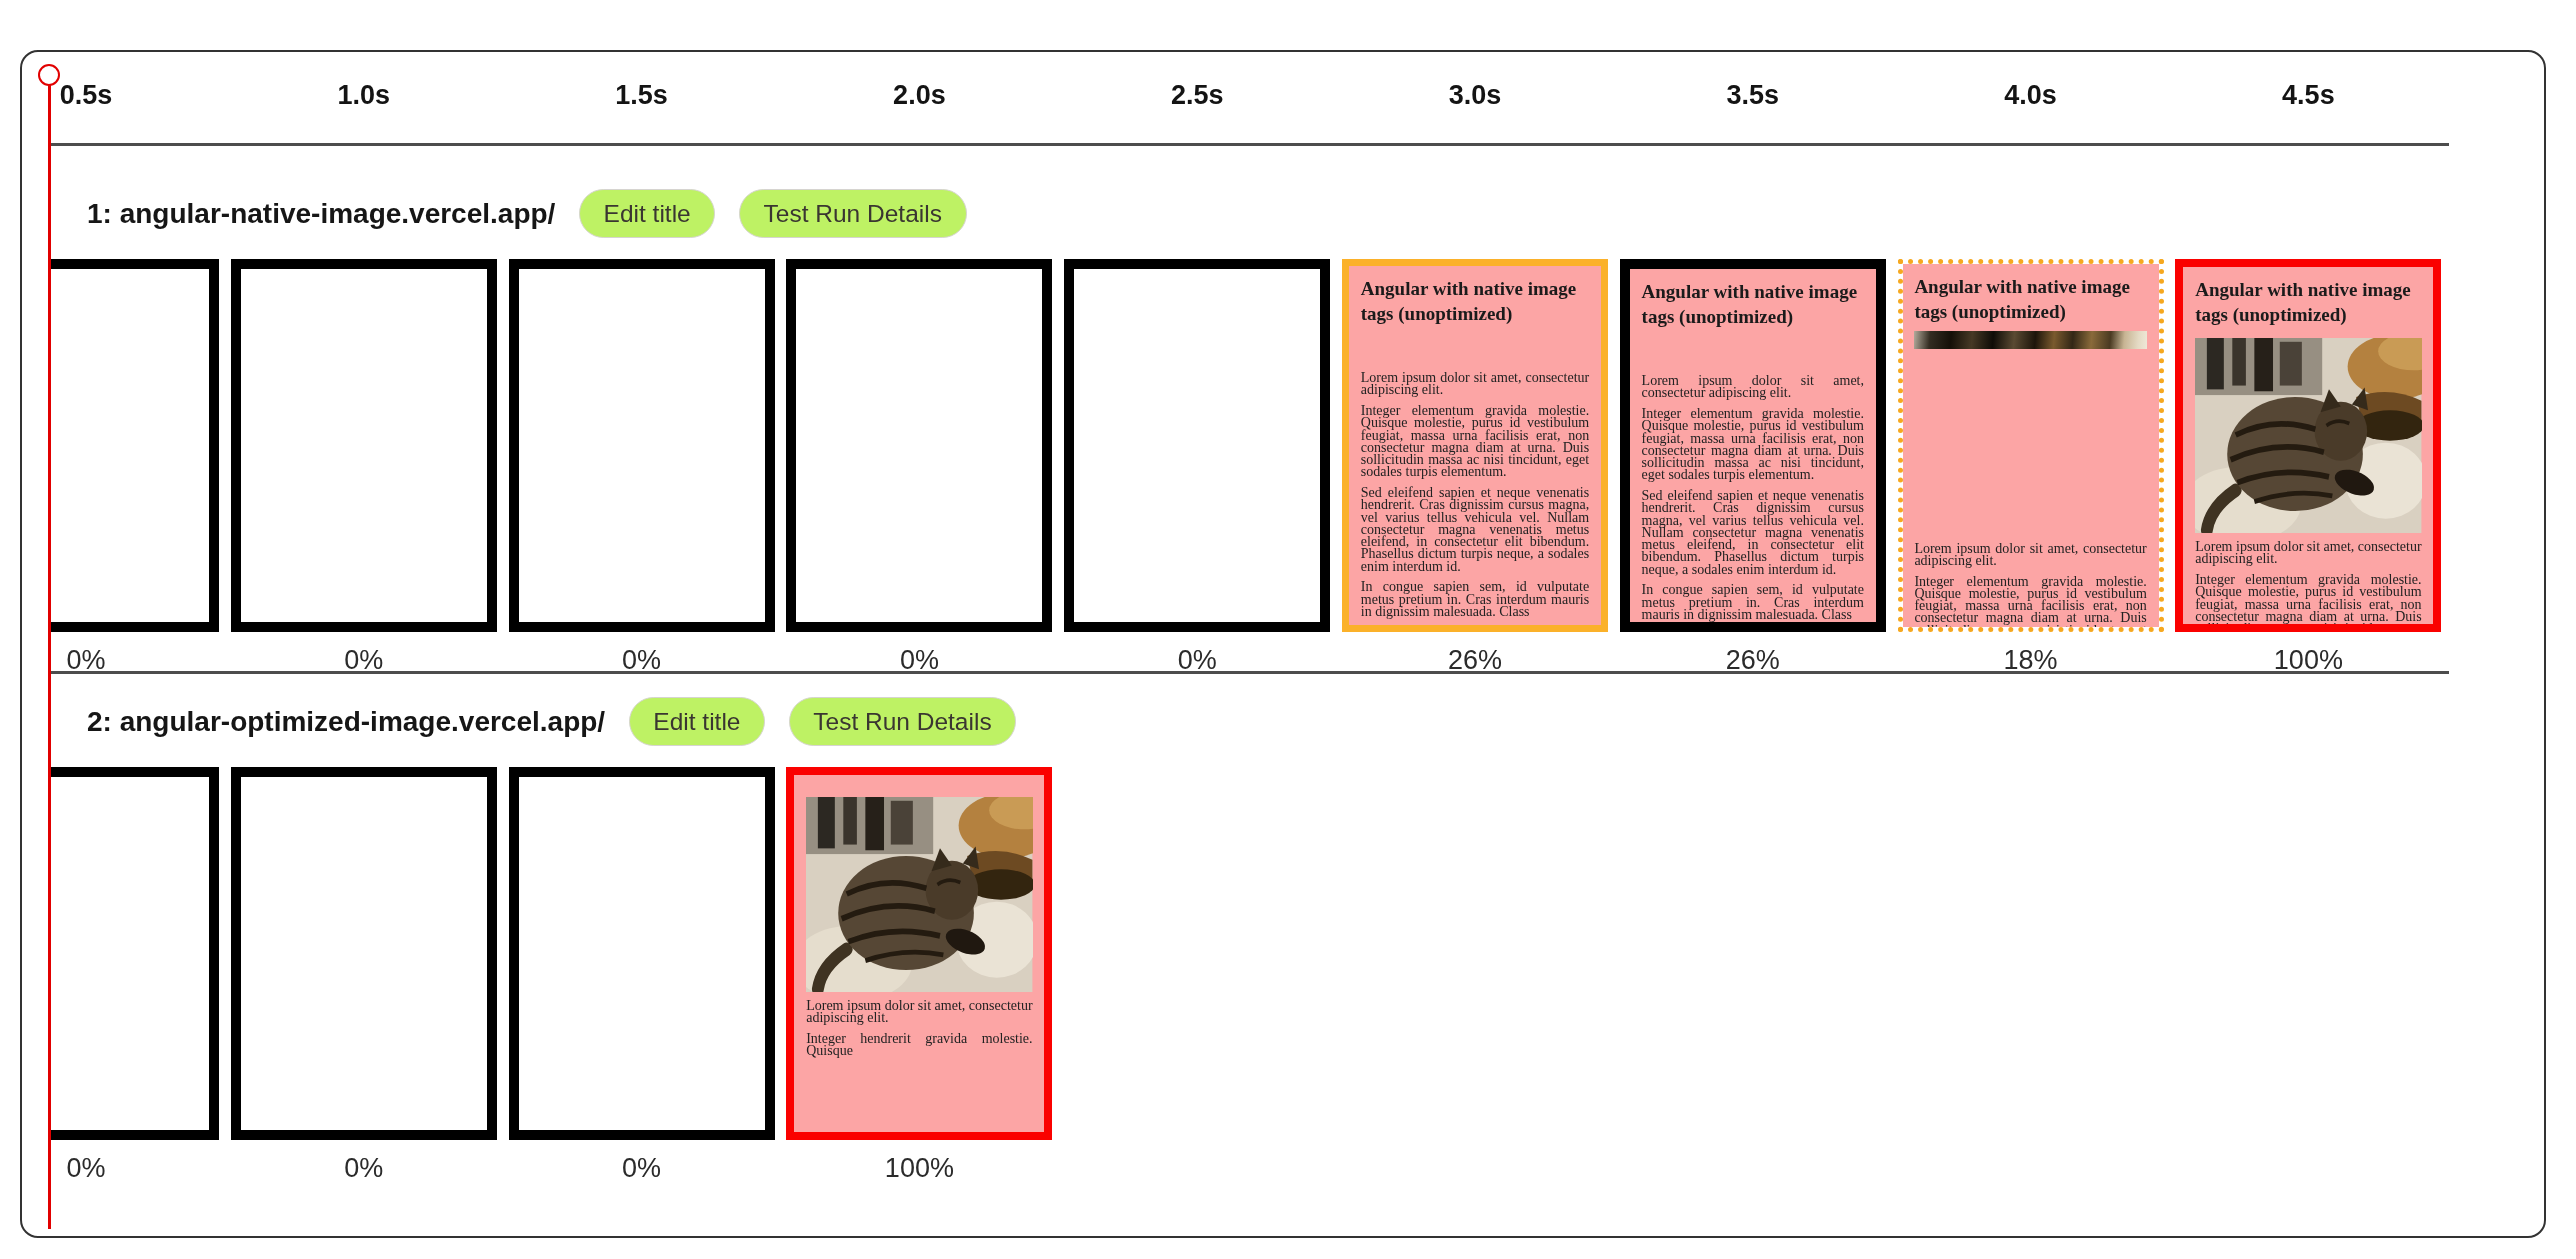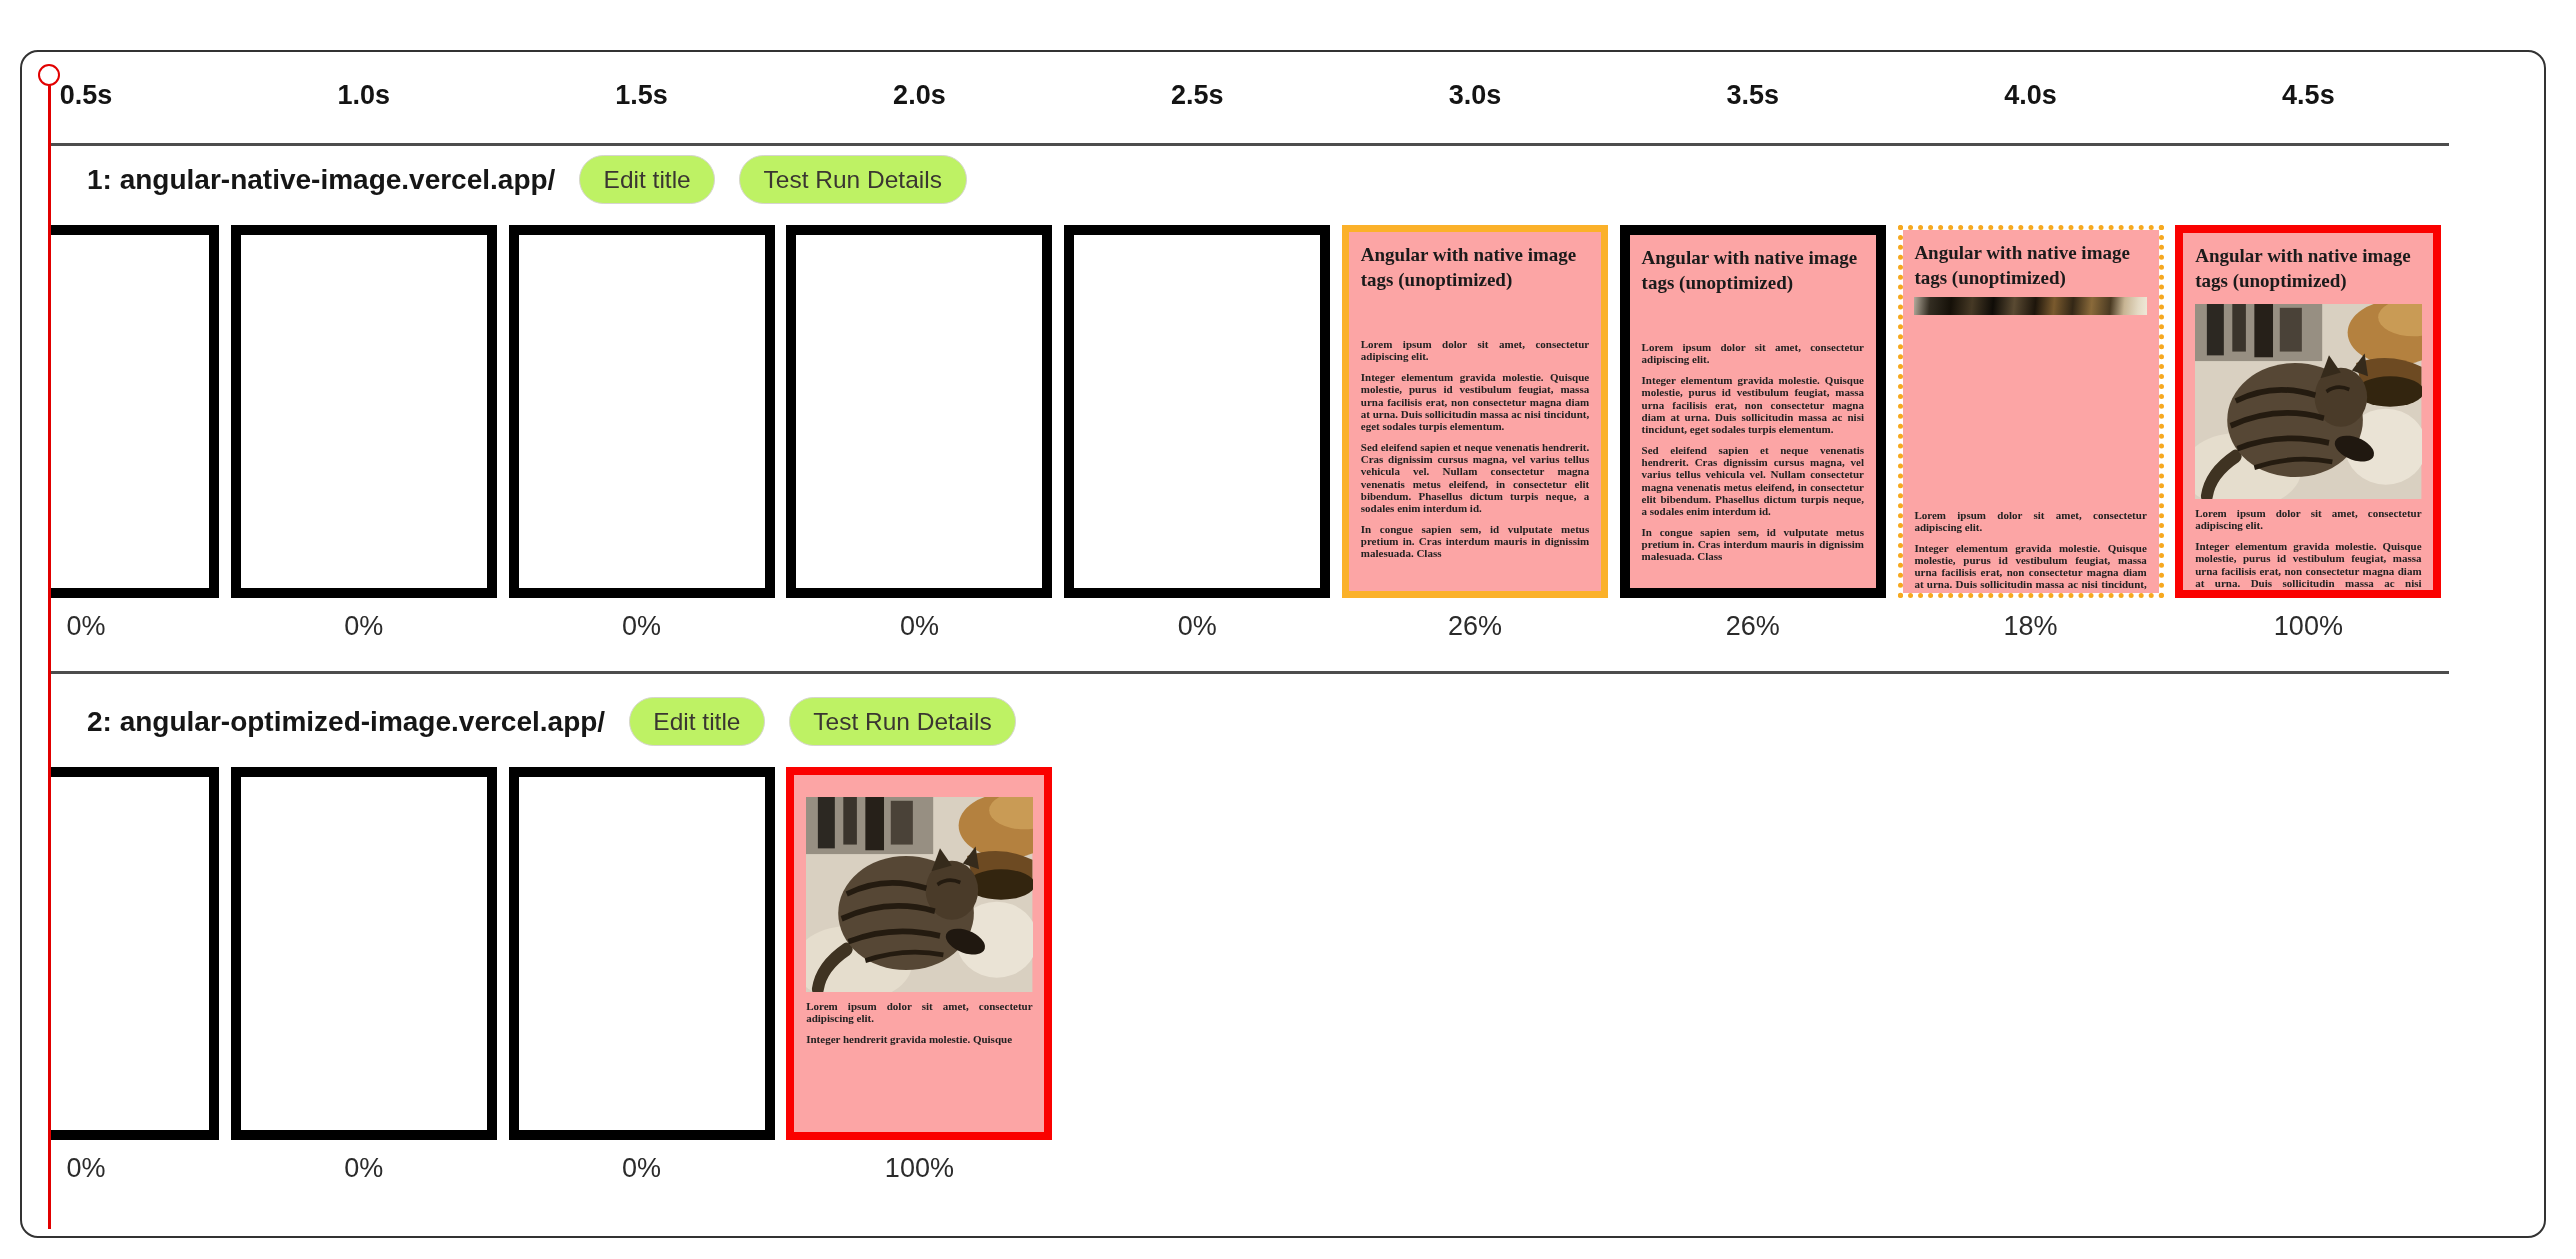--- a/index.html
+++ b/index.html
@@ -21,21 +21,21 @@
   .cols > *:first-child { margin-left:-96px; }
 
   .time-row { position:absolute; left:27px; top:23px; height:40px; }
   .time-cell { text-align:center; font-size:27px; font-weight:bold; color:#141414; line-height:40px; }
 
   .sep { position:absolute; left:27px; width:2400px; height:2.7px; background:#4d4d4d; }
   .sep-1 { top:91px; }
   .sep-2 { top:619px; }
 
   .run { position:absolute; left:0; right:0; }
-  .run-1 { top:102px; height:499px; }
+  .run-1 { top:136px; height:499px; }
   .run-2 { top:644px; height:499px; }
 
   .run-header { position:absolute; left:65px; top:0; height:51px; display:flex;
                 align-items:center; gap:23.6px; }
   .run-title { font-size:28px; font-weight:bold; color:#161616; white-space:nowrap; }
   .pill-btn { height:49px; padding:0 23.6px; border:1.8px solid #d6d4d0; border-radius:25.5px;
               background:#bef264; font-family:"Liberation Sans", sans-serif;
               font-size:24.5px; color:#3a3631; white-space:nowrap; cursor:pointer;
               display:flex; align-items:center; }
 
@@ -47,21 +47,21 @@
   .frame--red    { border:8.2px solid #fa0100; }
 
   .pct-row { position:absolute; left:27px; top:454px; height:36px; }
   .pct { text-align:center; font-size:27px; font-weight:400; color:#2b2b2b; line-height:36px; }
 
   
   .mockpage { width:100%; height:100%; padding:11px 11.8px; background:#fca5a5;
               font-family:"Liberation Serif", serif; text-align:justify; overflow:hidden; }
   .mp-heading { font-size:19px; font-weight:bold; line-height:24.5px; color:#1b1b1b;
                 text-align:left; }
-  .mp-p { font-size:11px; line-height:12.3px; color:#222222; margin-top:8.2px;font-weight:bold; }
+  .mp-p { font-size:14px; line-height:12.3px; color:#222222; margin-top:8.2px; }
   .mp-imggap { height:38px; }
   .mp-spacer { height:186px; }
   .mp-strip { height:17.3px; margin-top:7.3px;
               background:linear-gradient(95deg,#b3ab9c 0%,#332d22 7%,#151008 16%,
                 #463925 25%,#0f0c07 34%,#5a4a32 43%,#1d150b 52%,#7a5a2e 60%,
                 #332716 68%,#8a6a3a 76%,#4a3a22 84%,#c7b493 90%,#e4dac4 96%,#efe8d8 100%); }
   .mp-img { display:block; width:100%; height:195px; margin-top:11px; }
   .mp-img--r2 { height:195px; }
 </style>
 </head>

